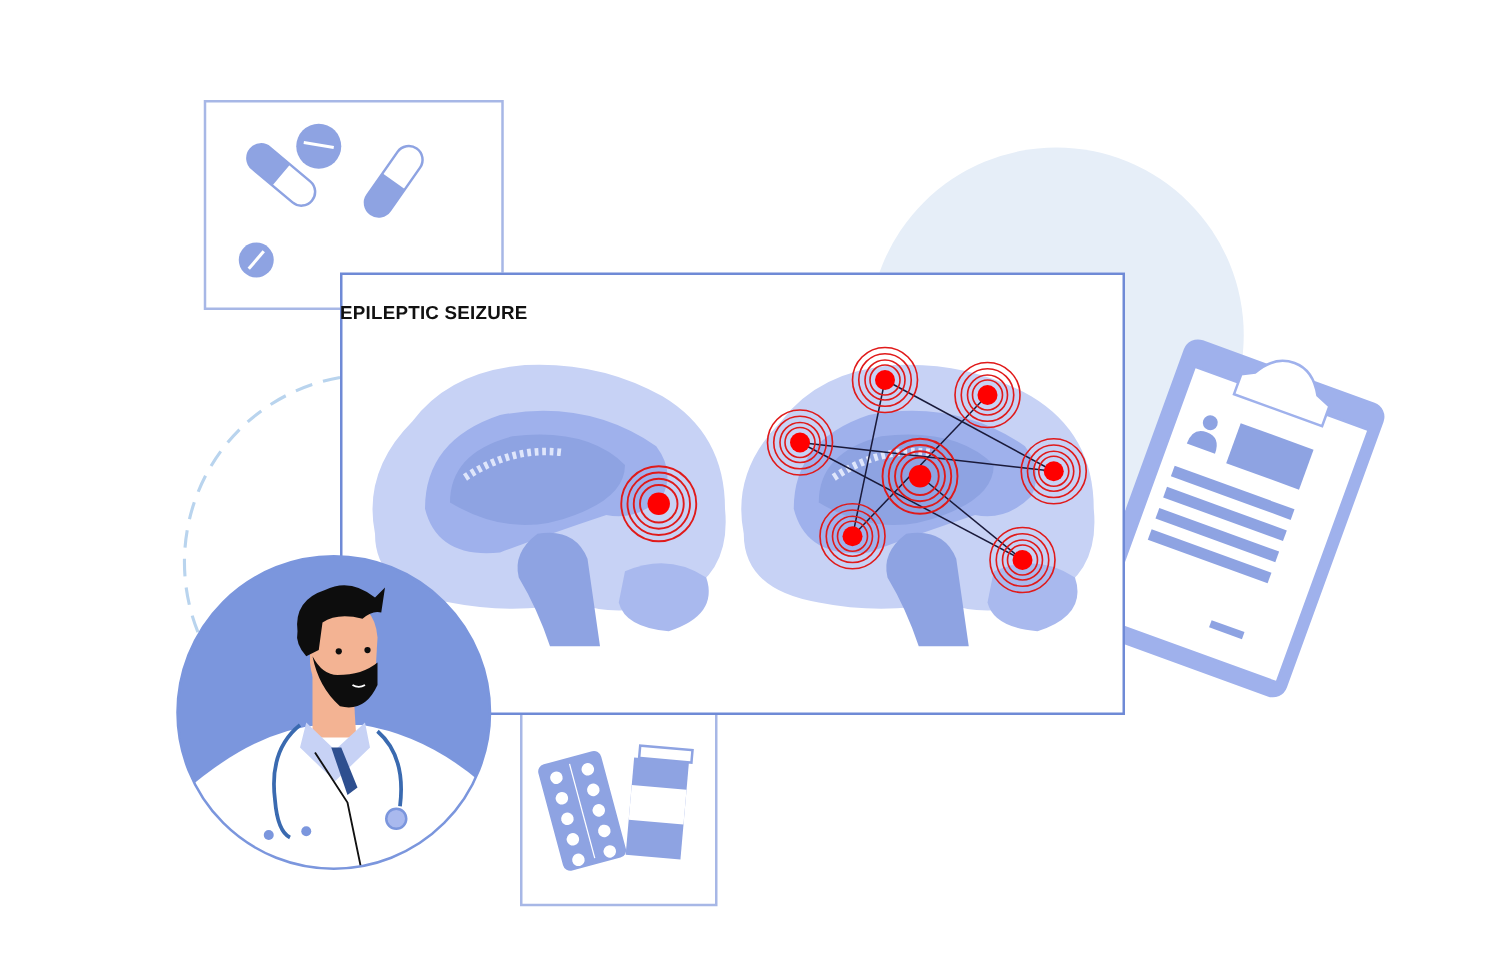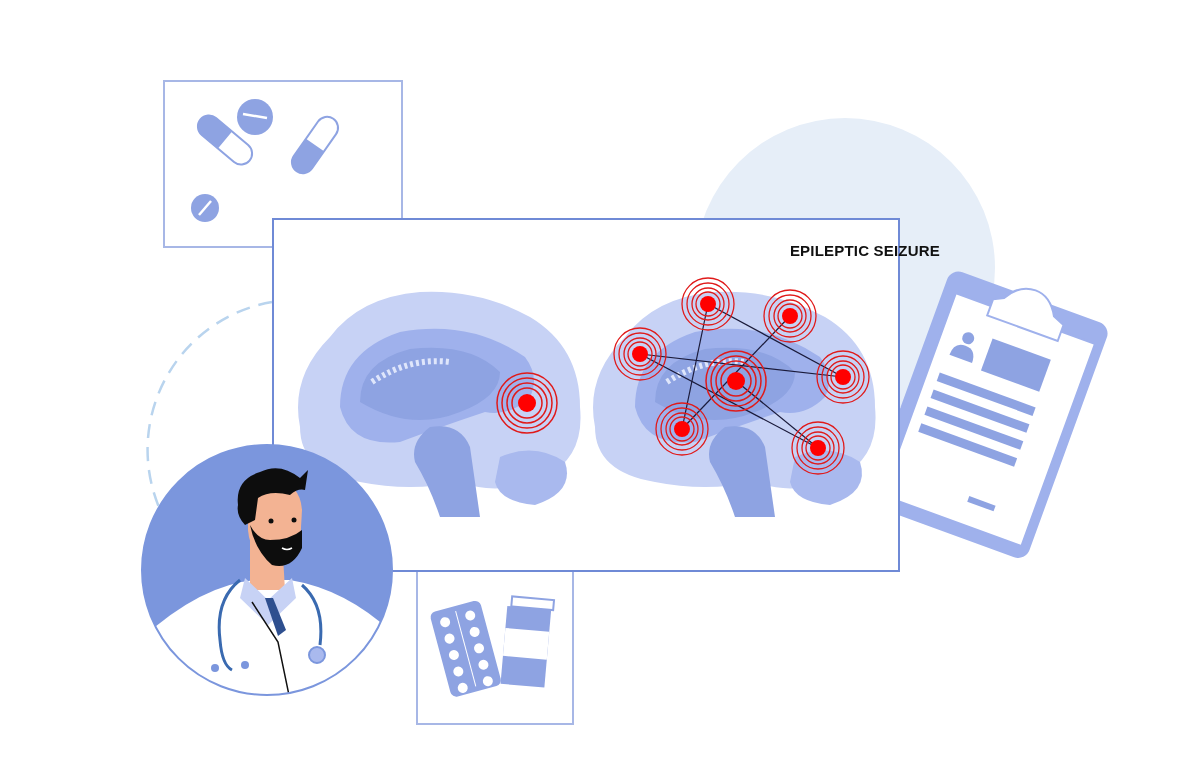--- a/index.html
+++ b/index.html
@@ -1,19 +1,19 @@
 <!DOCTYPE html>
 <html><head>
   <meta charset="utf-8">
   <style>
     html, body { margin:0; padding:0; background:#ffffff; }
     body { width:1200px; height:782px; position:relative; overflow:hidden; font-family:"Liberation Sans", sans-serif; }
     svg { position:absolute; left:0; top:0; }
     .card { position:absolute; background:#fff; box-sizing:border-box; }
-    .title { position:absolute; left:272px; width:628px; top:242px; text-align:right; font-weight:bold; font-size:15px; letter-spacing:0.2px; color:#111;padding-left:40px; }
+    .title { position:absolute; left:272px; width:628px; top:242px; text-align:left; font-weight:bold; font-size:15px; letter-spacing:0.2px; color:#111; }
   </style>
 </head>
 <body>
 
 <svg width="1200" height="782">
   <circle cx="845" cy="268" r="150" fill="#e6eef8"></circle>
   <path d="M 272 302 A 150 150 0 0 0 165 520" fill="none" stroke="#b9d4ee" stroke-width="2.5" stroke-dasharray="14 9"></path>
 </svg>
 
 <div class="card" style="left:163px;top:80px;width:240px;height:168px;border:2px solid #a7b7e6;"></div>

